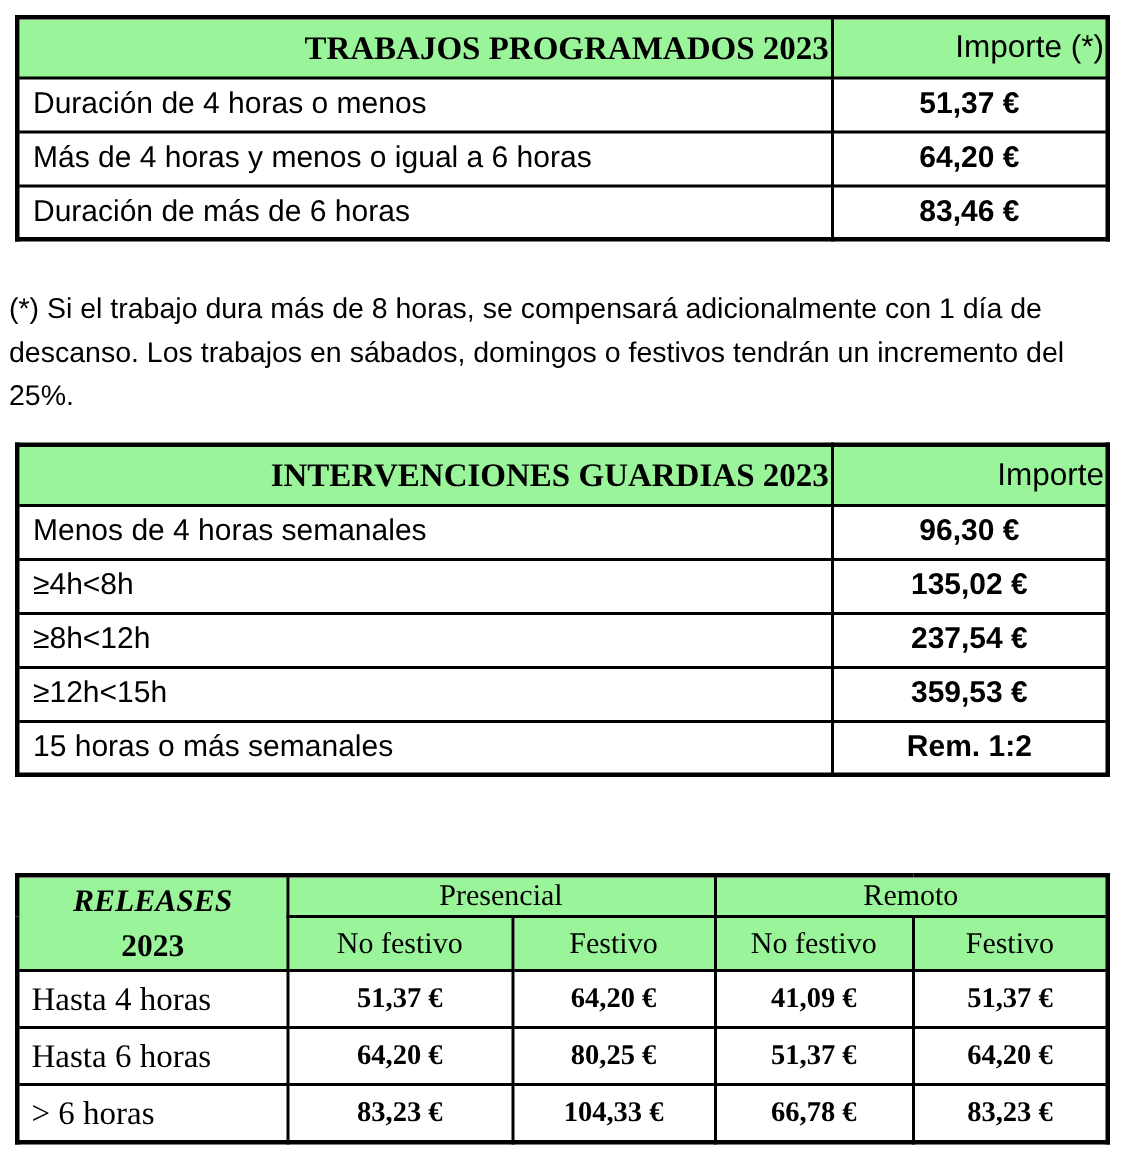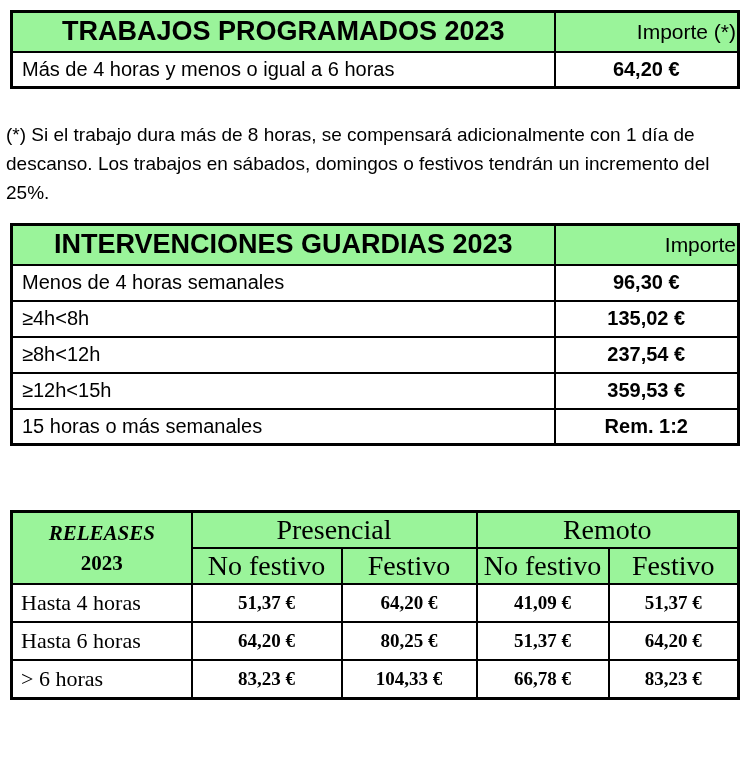--- a/index.html
+++ b/index.html
@@ -25,23 +25,24 @@
     vertical-align: middle;
   }
   table.bordered { border: 3px solid #000; }
 
   .green { background: #9AF49A; }
 
   
   .col-label { width: 543px; }
   .col-amount { width: 184px; }
   .title-cell {
-    font-size: 27px;
-    font-weight: bold;
-    text-align: center;
+    font-size: 22px;
+    font-weight: bold;
+    text-align: right;
+    font-family: Liberation Serif, serif;
   }
   .importe-cell {
     font-size: 21px;
     font-weight: normal;
     text-align: right;
   }
   .label-cell {
     font-size: 20px;
     text-align: left;
     padding-left: 9px;
@@ -77,21 +78,21 @@
     font-size: 21px;
     font-weight: bold;
     font-style: italic;
   }
   .corner-line2 {
     font-size: 21px;
     font-weight: bold;
     margin-top: 5px;
   }
   .group-cell, .sub-cell {
-    font-size: 28px;
+    font-size: 20px;
     font-weight: normal;
     text-align: center;
   }
   .t3 .label-cell { font-size: 22px; padding-left: 8px; }
   .t3 .amount-cell { font-size: 19px; }
 </style>
 </head>
 <body>
 
 <div class="page">
@@ -100,22 +101,30 @@
     <colgroup>
         <col class="col-label">
         <col class="col-amount">
       </colgroup>
     <tbody>
         <tr class="hdr">
       <td class="green title-cell">TRABAJOS PROGRAMADOS 2023</td>
       <td class="green importe-cell">Importe (*)</td>
     </tr>
     <tr class="data">
+      <td class="label-cell">Duración de 4 horas o menos</td>
+      <td class="amount-cell">51,37 €</td>
+    </tr>
+    <tr class="data">
       <td class="label-cell">Más de 4 horas y menos o igual a 6 horas</td>
       <td class="amount-cell">64,20 €</td>
+    </tr>
+    <tr class="data">
+      <td class="label-cell">Duración de más de 6 horas</td>
+      <td class="amount-cell">83,46 €</td>
     </tr>
   </tbody>
     </table>
 
   <div class="footnote">
     <div>(*) Si el trabajo dura más de 8 horas, se compensará adicionalmente con 1 día de</div>
     <div>descanso. Los trabajos en sábados, domingos o festivos tendrán un incremento del</div>
     <div>25%.</div>
   </div>
 

